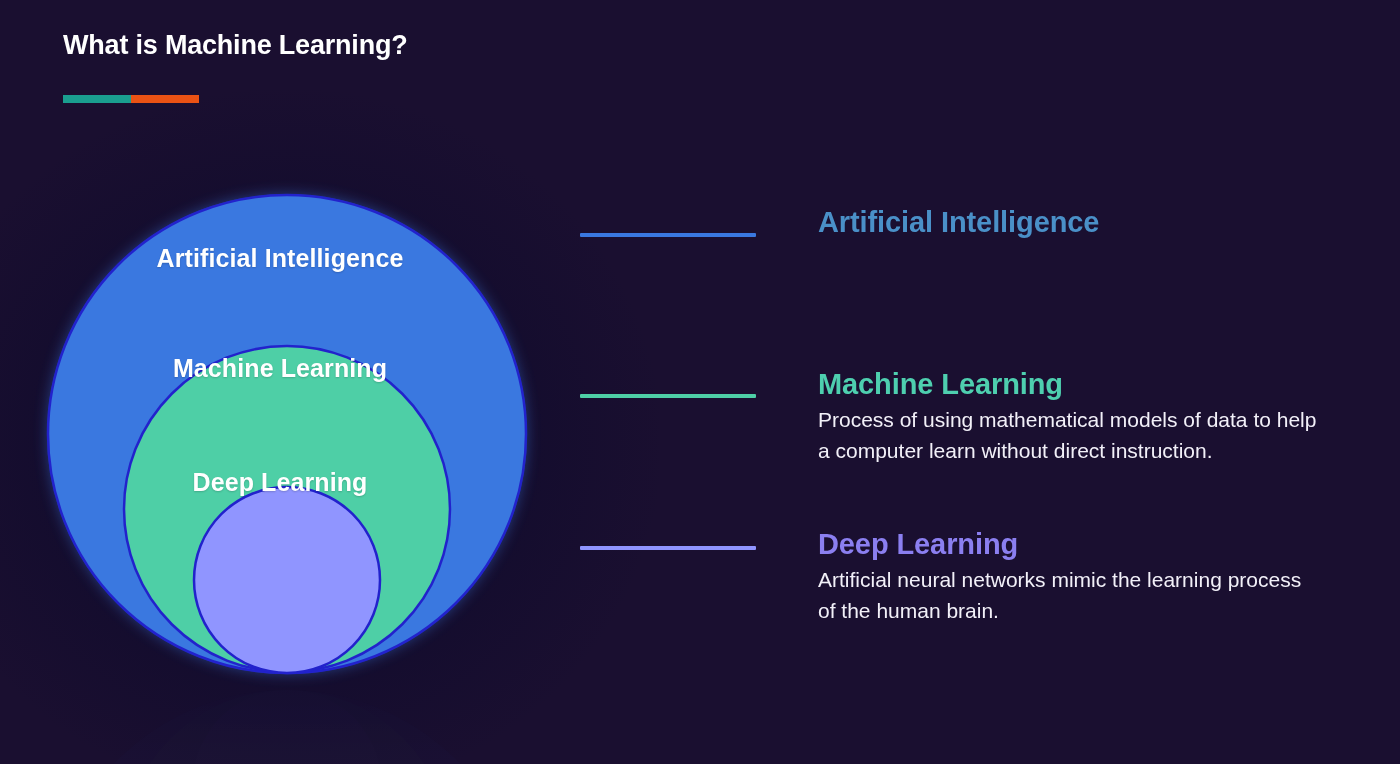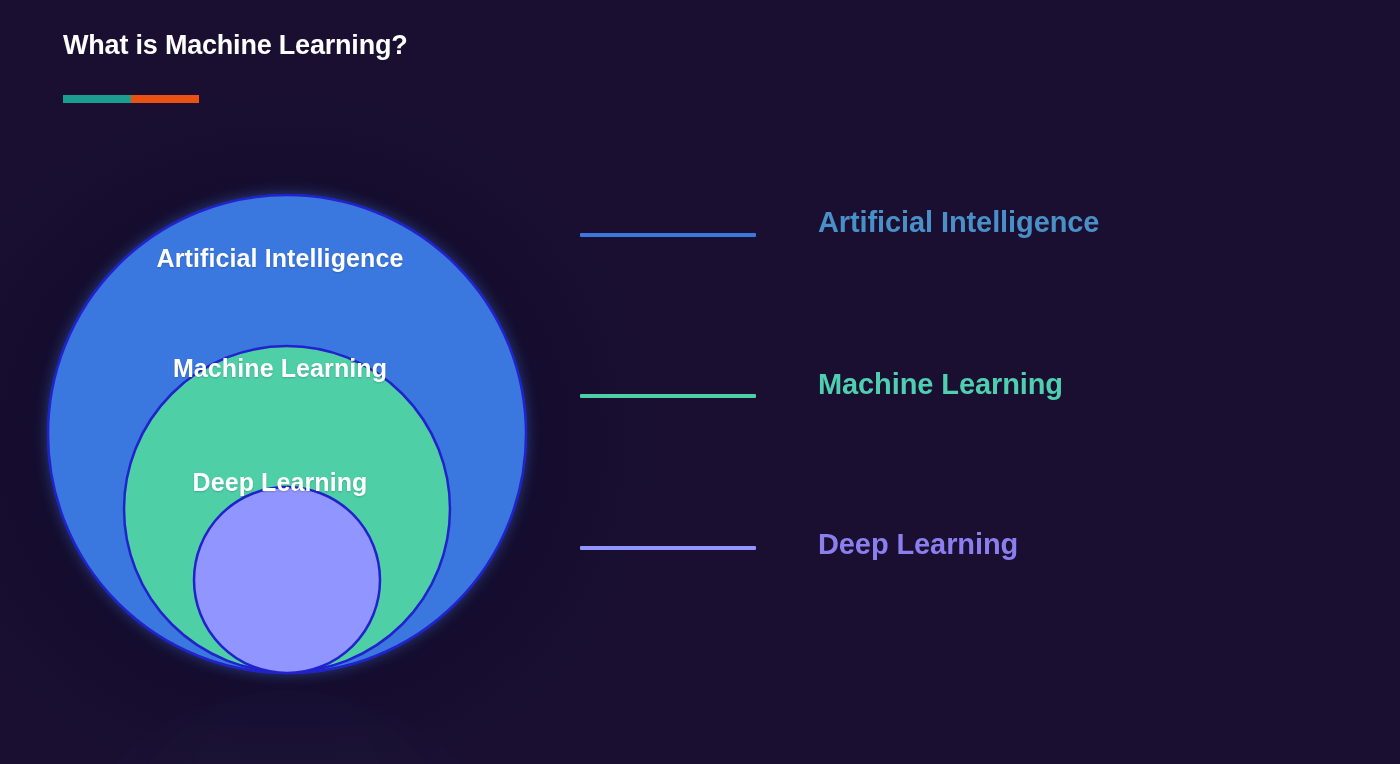--- a/index.html
+++ b/index.html
@@ -167,21 +167,23 @@
   <div class="connector" id="connector-dl" style="background: rgb(144, 149, 255);"></div>
 
   <div id="legend">
 
     <div class="legend-block" id="block-ai">
       <div class="legend-heading" style="color: rgb(74, 144, 200);">Artificial Intelligence</div>
     </div>
 
     <div class="legend-block" id="block-ml">
       <div class="legend-heading" style="color: rgb(78, 207, 175);">Machine Learning</div>
+      <div class="legend-body">Process of using mathematical models of data to help a computer learn without direct instruction.</div>
     </div>
 
     <div class="legend-block" id="block-dl">
       <div class="legend-heading" style="color: rgb(139, 127, 240);">Deep Learning</div>
+      <div class="legend-body">Artificial neural networks mimic the learning process of the human brain.</div>
     </div>
 
   </div>
 
 </div>
 
 </body></html>

